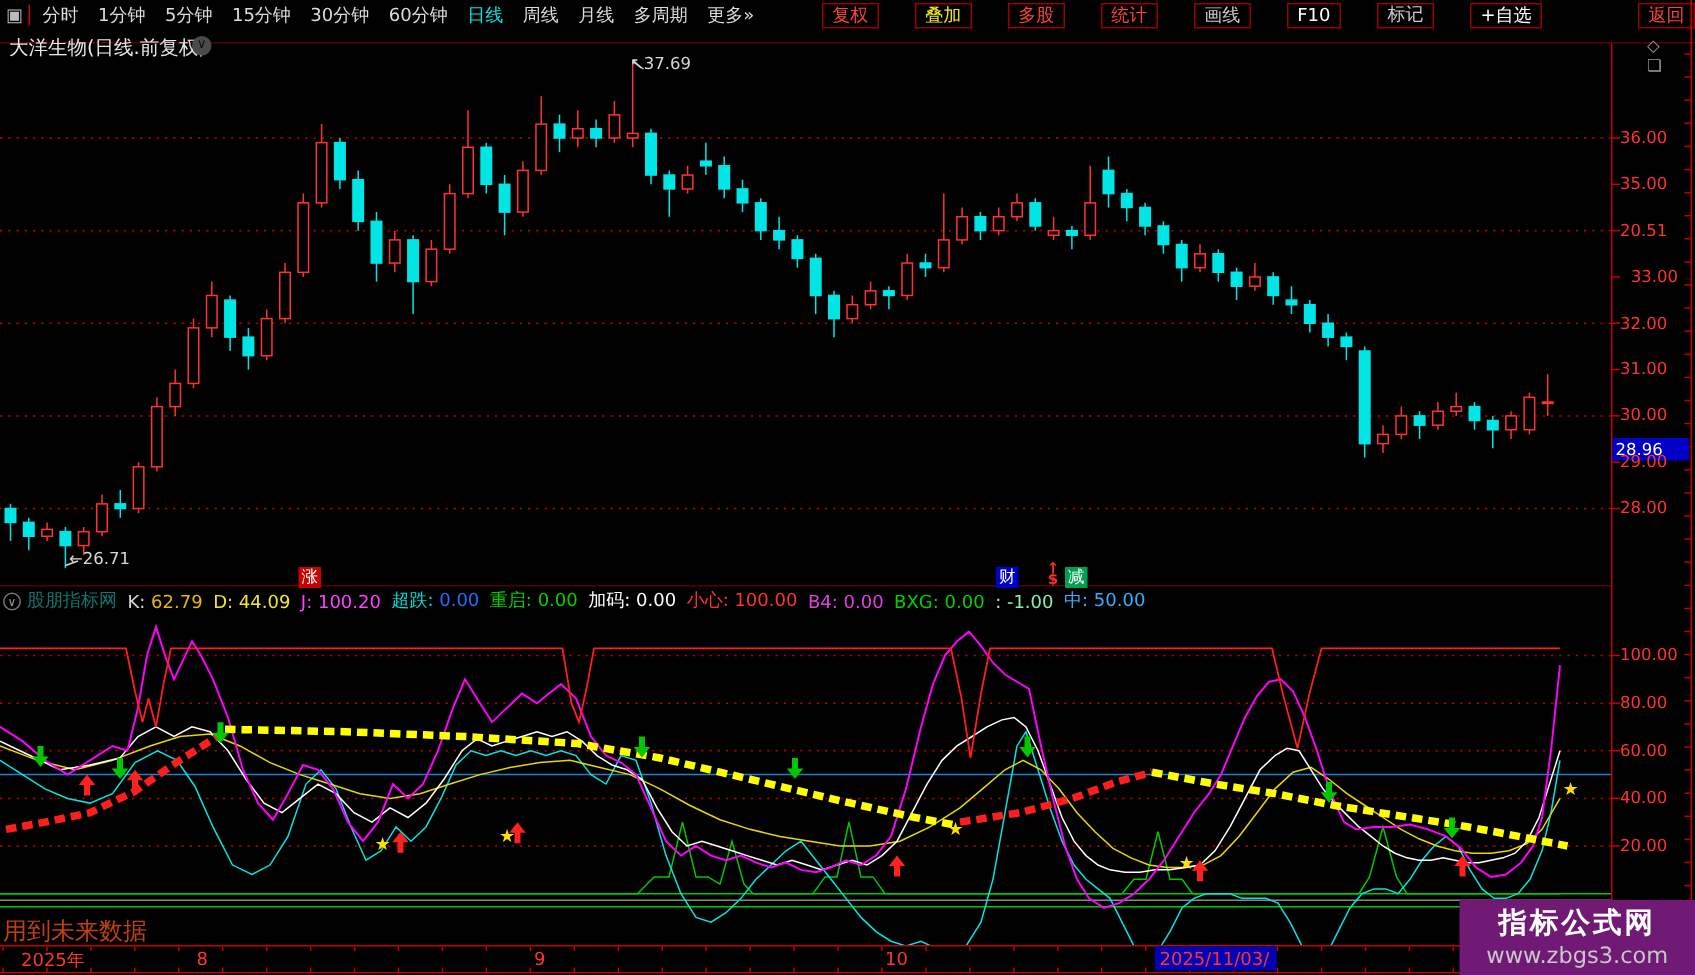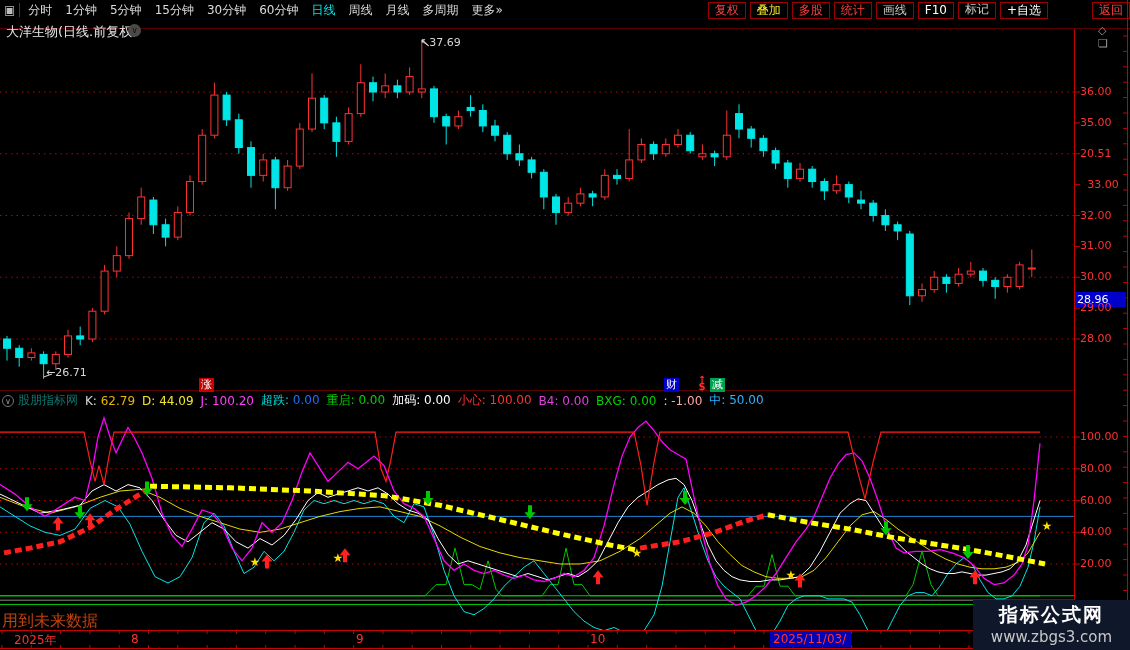--- a/index.html
+++ b/index.html
@@ -8,21 +8,21 @@
   #screen{position:relative;width:1130px;height:650px;background:#000;}
 
   
   #toolbar{position:absolute;top:0;left:0;width:1130px;height:20px;display:flex;
     align-items:center;background:#000;font-size:12px;color:#dcdcdc;}
   #tb-left{display:flex;align-items:center;flex:1;}
   #win-icon{color:#bbb;font-size:12px;margin:0 4px 0 4px;}
   .tb-divider{width:1px;height:14px;background:#c80000;margin-right:8px;}
   .tb-item{margin-right:13px;cursor:pointer;white-space:nowrap;}
   .tb-item.active{color:#00e6e6;}
-  #tb-right{display:flex;align-items:flex-end;}
+  #tb-right{display:flex;align-items:flex-end;gap:20px;}
   .tb-btn{border:1px solid #9b0000;background:#000;height:17px;line-height:15px;
     padding:0 6px;margin-left:4px;font-size:12px;cursor:pointer;white-space:nowrap;}
 
   
   #title{position:absolute;top:23px;left:6px;font-size:13px;color:#e8e8e8;}
   #title-chevron{position:absolute;top:24px;left:128px;width:13px;height:13px;border-radius:50%;
     background:#4a4a4a;color:#111;font-size:9px;line-height:13px;text-align:center;cursor:pointer;}
   #corner-icons{position:absolute;top:24px;left:1098px;color:#9a9a9a;font-size:11px;letter-spacing:6px;cursor:pointer;}
 
   
@@ -48,21 +48,21 @@
   .tok{margin-right:7px;}
 
   
   .tl-label{position:absolute;top:632px;font-size:12px;color:#ff3232;}
   #date-badge{position:absolute;top:631px;left:770px;width:81px;height:16px;background:#0000b4;
     color:#ff3232;font-size:12px;line-height:16px;padding-left:3px;}
 
   #footnote{position:absolute;top:611px;left:2px;font-size:16px;color:#c2410c;}
 
   
-  #watermark{position:absolute;left:973px;top:600px;width:157px;height:50px;background:#0f172a;
+  #watermark{position:absolute;left:973px;top:600px;width:157px;height:50px;background:#701a75;
     text-align:center;z-index:30;}
   #wm1{color:#fff;font-size:19px;font-weight:bold;letter-spacing:2px;margin-top:2px;}
   #wm2{color:#c8c8c8;font-size:15px;}
 
   svg{position:absolute;top:0;left:0;}
 </style>
 </head>
 <body>
 
 <div id="screen">
@@ -483,21 +483,21 @@
   <span class="tok"><span style="color: #0f766e; text-align: center;">股朋指标网</span></span>
       <span class="tok"><span style="color: rgb(216, 216, 216);">K:</span><span style="color: #eab308;"> 62.79</span></span>
       <span class="tok"><span style="color: rgb(242, 231, 41);">D:</span><span style="color: rgb(242, 231, 41);"> 44.09</span></span>
       <span class="tok"><span style="color: rgb(255, 64, 255);">J:</span><span style="color: rgb(255, 64, 255);"> 100.20</span></span>
       <span class="tok"><span style="color: rgb(0, 220, 220);">超跌:</span><span style="color: rgb(30, 110, 255);"> 0.00</span></span>
       <span class="tok"><span style="color: rgb(0, 210, 0);">重启:</span><span style="color: rgb(0, 210, 0);"> 0.00</span></span>
       <span class="tok"><span style="color: rgb(255, 255, 255);">加码:</span><span style="color: rgb(255, 255, 255);"> 0.00</span></span>
       <span class="tok"><span style="color: rgb(255, 50, 50);">小心:</span><span style="color: rgb(255, 50, 50);"> 100.00</span></span>
       <span class="tok"><span style="color: rgb(224, 64, 224);">B4:</span><span style="color: rgb(224, 64, 224);"> 0.00</span></span>
       <span class="tok"><span style="color: rgb(0, 210, 0);">BXG:</span><span style="color: rgb(0, 210, 0);"> 0.00</span></span>
-      <span class="tok"><span style="color: rgb(220, 220, 220);">:</span><span style="color: #fca5a5;"> -1.00</span></span>
+      <span class="tok"><span style="color: rgb(220, 220, 220);">:</span><span style="color: #86efac;"> -1.00</span></span>
       <span class="tok"><span style="color: rgb(45, 179, 255);">中:</span><span style="color: rgb(45, 179, 255);"> 50.00</span></span>
     </div>
 
   <div id="date-badge">2025/11/03/—</div>
 
   <div id="footnote">用到未来数据</div>
 
   <div id="watermark">
     <div id="wm1">指标公式网</div>
     <div id="wm2">www.zbgs3.com</div>

